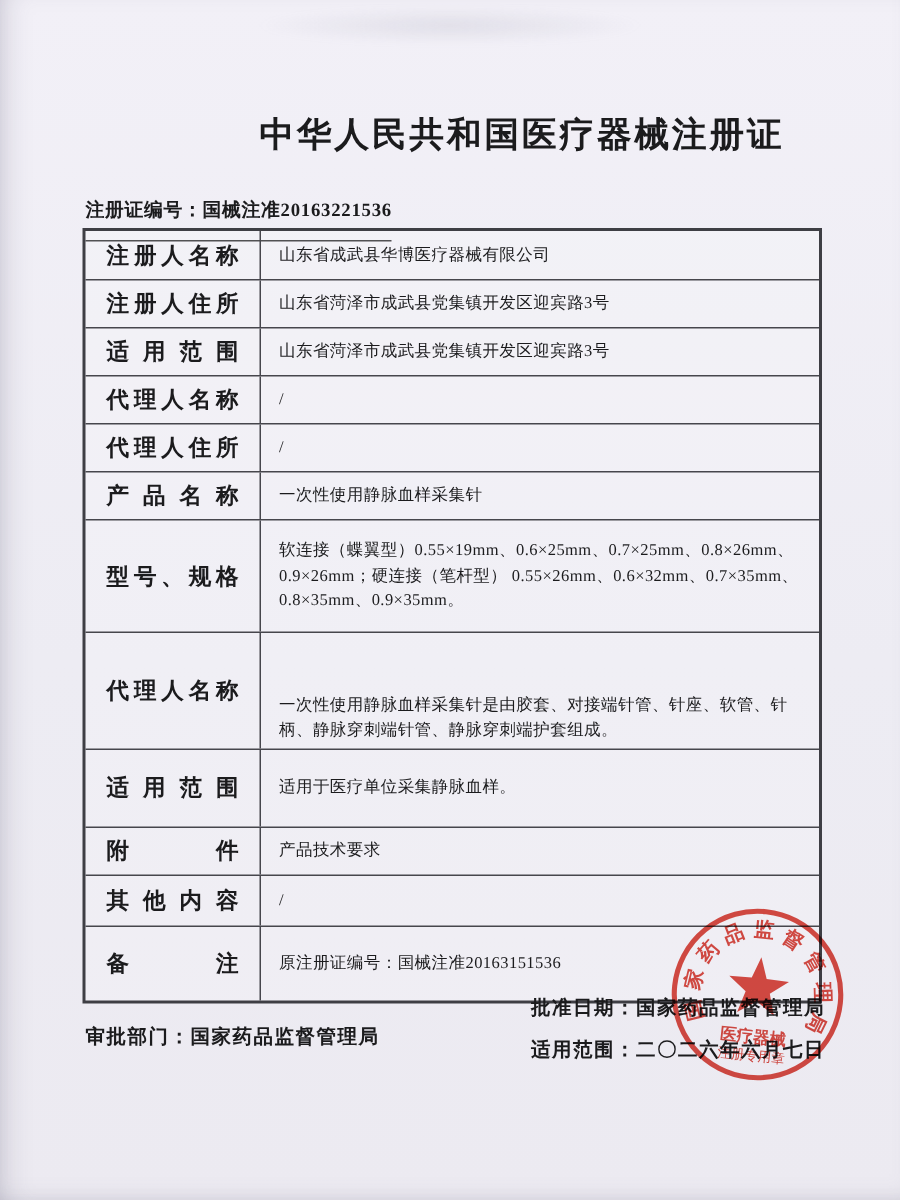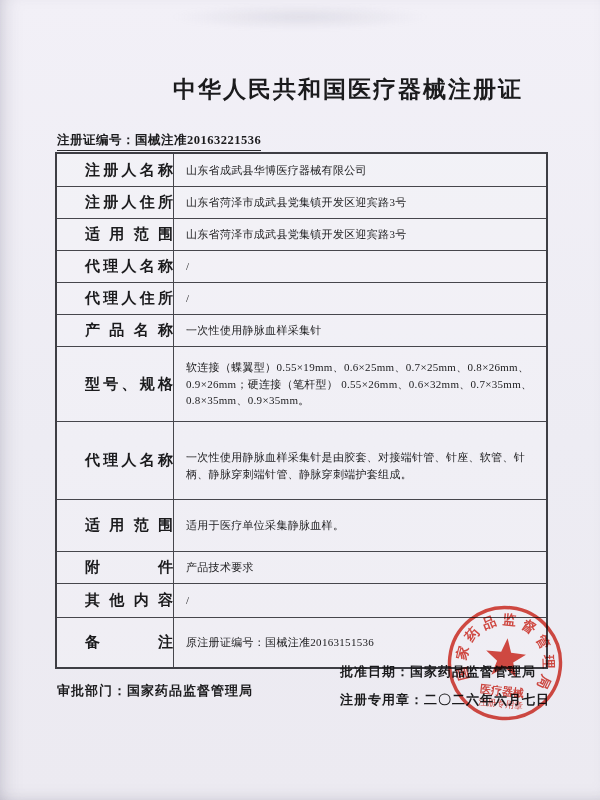--- a/index.html
+++ b/index.html
@@ -20,44 +20,44 @@
     filter:blur(2px);
   }
   .title{
     position:absolute;top:74px;left:0;width:600px;
     text-align:center;font-size:23px;font-weight:bold;letter-spacing:2px;margin-left:48px;
   }
   .certline{
     position:absolute;left:57px;top:132px;
     font-size:12.5px;font-weight:600;letter-spacing:.5px;
   }
-  .certline .u{border-bottom:1.2px solid #2b2b2e;padding-bottom:1px;display:inline-block;}
+  .certline .u{border-bottom:1.2px solid #2b2b2e;padding-bottom:11px;display:inline-block;}
   .tbl{
     position:absolute;left:55px;top:152px;width:493px;
     border:2px solid #3e3e44;box-sizing:border-box;
     background:rgba(255,255,255,.18);
   }
   .row{display:flex;box-sizing:border-box;}
   .row + .row{border-top:1.4px solid #46464c;}
   .cell{box-sizing:border-box;display:flex;align-items:center;}
   .cell.lab{
-    width:117px;min-width:117px;justify-content:flex-end;
+    width:117px;min-width:117px;justify-content:center;
     border-right:1.5px solid #46464c;
     font-weight:bold;font-size:15px;
   }
   .cell.lab span{display:inline-block;width:88px;text-align:center;text-align-last:justify;}
   .cell.val{
     flex:1;padding:4px 12px;font-size:11px;line-height:1.5;letter-spacing:.3px;
   }
   
   .row:nth-child(1){height:32px}.row:nth-child(2){height:32px}.row:nth-child(3){height:32px}
   .row:nth-child(4){height:32px}.row:nth-child(5){height:32px}.row:nth-child(6){height:32px}
   .row:nth-child(7){height:75px}
   .row:nth-child(8){height:78px}
-  .row:nth-child(8) .cell.val{align-items:center;padding-top:14px}
+  .row:nth-child(8) .cell.val{align-items:flex-end;padding-top:14px}
   .row:nth-child(9){height:52px}
   .row:nth-child(10){height:32px}
   .row:nth-child(11){height:34px}
   .row:nth-child(12){height:50px}
   .footer-left{
     position:absolute;left:57px;top:682px;font-size:13px;font-weight:600;letter-spacing:1px;
   }
   .footer-right{
     position:absolute;right:50px;top:663px;font-size:13px;font-weight:600;letter-spacing:1px;text-align:left;
   }
@@ -184,21 +184,21 @@
 
   <div class="footer-left">
     <span>审批部门：</span><span>国家药品监督管理局</span>
   </div>
 
   <div class="footer-right">
     <div class="line">
       <span>批准日期：</span><span>国家药品监督管理局</span>
     </div>
     <div class="line">
-      <span>注册专用章：</span><span>二〇二六年六月七日</span>
+      <span>适用范围：</span><span>二〇二六年六月七日</span>
     </div>
   </div>
 
   <svg class="stamp" id="stampSvg" viewBox="0 0 130 130" xmlns="http://www.w3.org/2000/svg">
       <g transform="rotate(6 65 65)">
         <circle cx="65" cy="65" r="55.5" fill="none" stroke="#d8342a" stroke-width="3.4"></circle>
         <text x="24.1" y="79.9" transform="rotate(-110.0 24.1 79.9)" text-anchor="middle" dominant-baseline="central" font-size="13.5" font-weight="bold">国</text>
         <text x="21.9" y="59.3" transform="rotate(-82.5 21.9 59.3)" text-anchor="middle" dominant-baseline="central" font-size="13.5" font-weight="bold">家</text>
         <text x="29.4" y="40.0" transform="rotate(-55.0 29.4 40.0)" text-anchor="middle" dominant-baseline="central" font-size="13.5" font-weight="bold">药</text>
         <text x="44.9" y="26.4" transform="rotate(-27.5 44.9 26.4)" text-anchor="middle" dominant-baseline="central" font-size="13.5" font-weight="bold">品</text>

